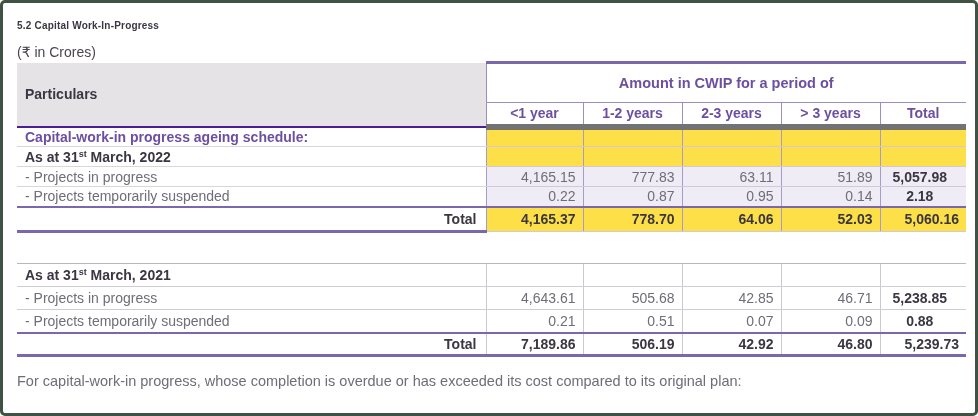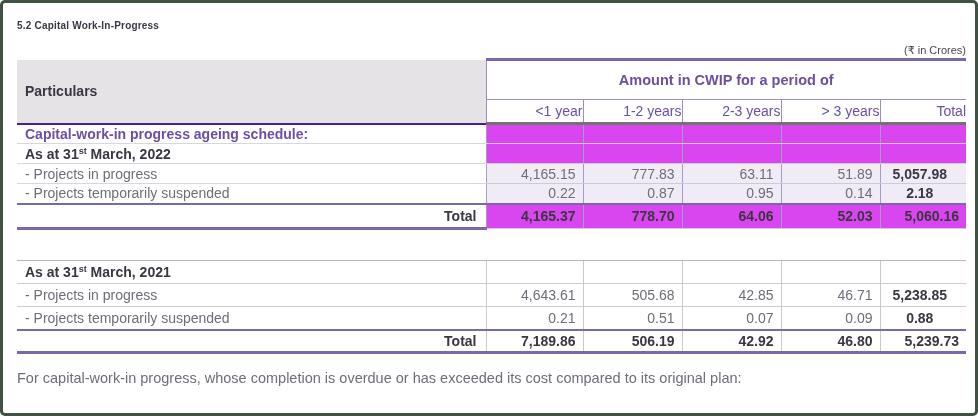--- a/index.html
+++ b/index.html
@@ -16,22 +16,22 @@
     background: #ffffff;
     padding: 17px 12px 0 11px;
     overflow: hidden;
   }
   .title {
     font-size: 10px; font-weight: bold; color: #3b3642;
     letter-spacing: 0.2px;
     margin-left: 3px;
   }
   .crores {
-    text-align: right;
-    font-size: 11px; color: #4a4550;
+    text-align: left;
+    font-size: 14px; color: #4a4550;
     margin: 13px 0 1px 0;
     width: 949px; margin-left: 3px;
   }
   table.t {
     border-collapse: collapse; table-layout: fixed;
     width: 949px; margin-left: 3px;
     font-size: 14px;
   }
   td { overflow: hidden; white-space: nowrap; }
   
@@ -42,41 +42,41 @@
     border-bottom: 2px solid #4c1d95;
   }
   .group-head {
     color: #6d4fa1; font-weight: bold; text-align: center;
     border-top: 3px solid #7b67ac;
     border-bottom: 1px solid #9d8dc2;
     border-left: 1px solid #9d8dc2;
     height: 40px; font-size: 14.5px;
   }
   .col-head {
-    color: #6d4fa1; font-weight: normal; text-align: right;
+    color: #6d4fa1; font-weight: bold; text-align: center;
     border-left: 1px solid #9d8dc2;
-    border-bottom: 3px solid #737373;
+    border-bottom: 6px solid #737373;
     height: 24px;
   }
   
   tr.r { height: 20px; }
   td.lbl {
     color: #6e6d78; padding-left: 8px;
     border-bottom: 1px solid #d9d7dc;
   }
   td.section-label { color: #6d4fa1; font-weight: bold; }
   td.block-heading { color: #3b3642; font-weight: bold; }
   td.block-heading sup { font-size: 9px; vertical-align: baseline; position: relative; top: -5px; }
   td.num {
     text-align: right; padding-right: 7px;
     color: #6e6d78;
     border-left: 1px solid #a89bc9;
     border-bottom: 1px solid #d9d7dc;
   }
-  .t1 td.num.lav  { background: #d946ef; border-bottom: 1px solid #cfc8de; }
+  .t1 td.num.lav  { background: #fde047; border-bottom: 1px solid #cfc8de; }
   .t1 td.num.lavl { background: #efecf6; border-bottom: 1px solid #cfc8de; }
   td.tot-col { font-weight: bold; color: #3b3642; text-align: center; }
   tr.total-row { height: 25px; }
   tr.total-row td {
     border-top: 2px solid #7b67ac;
     border-bottom: 3px solid #7b67ac;
     font-weight: bold; color: #3b3642;
   }
   td.total-label { text-align: right; padding-right: 9px; background: #ffffff; }
   

